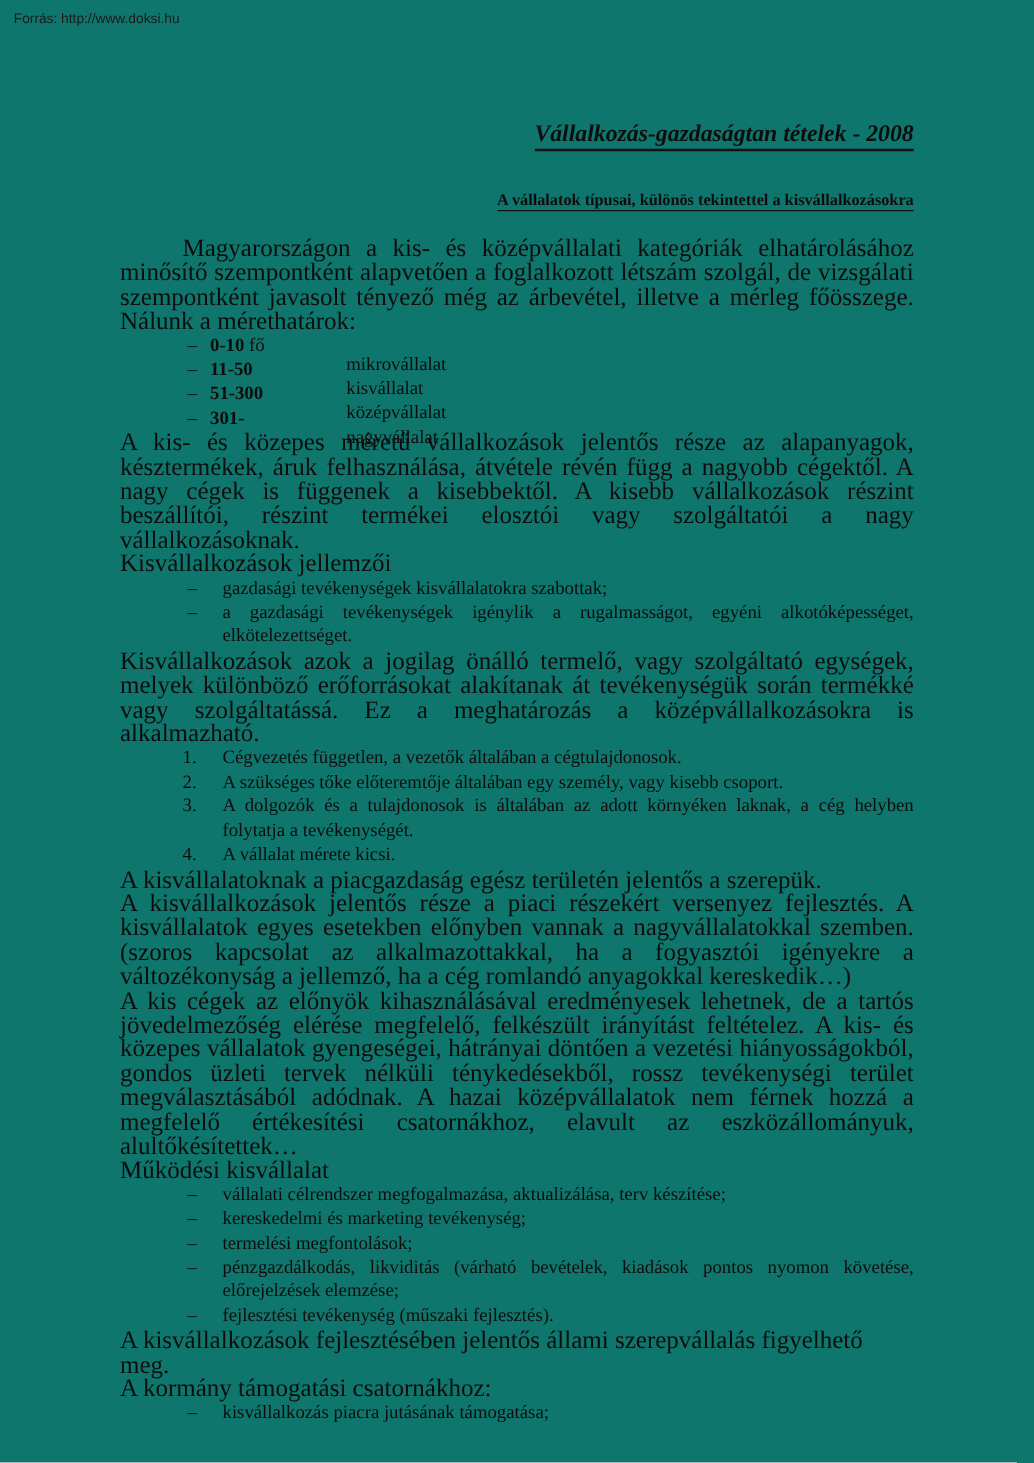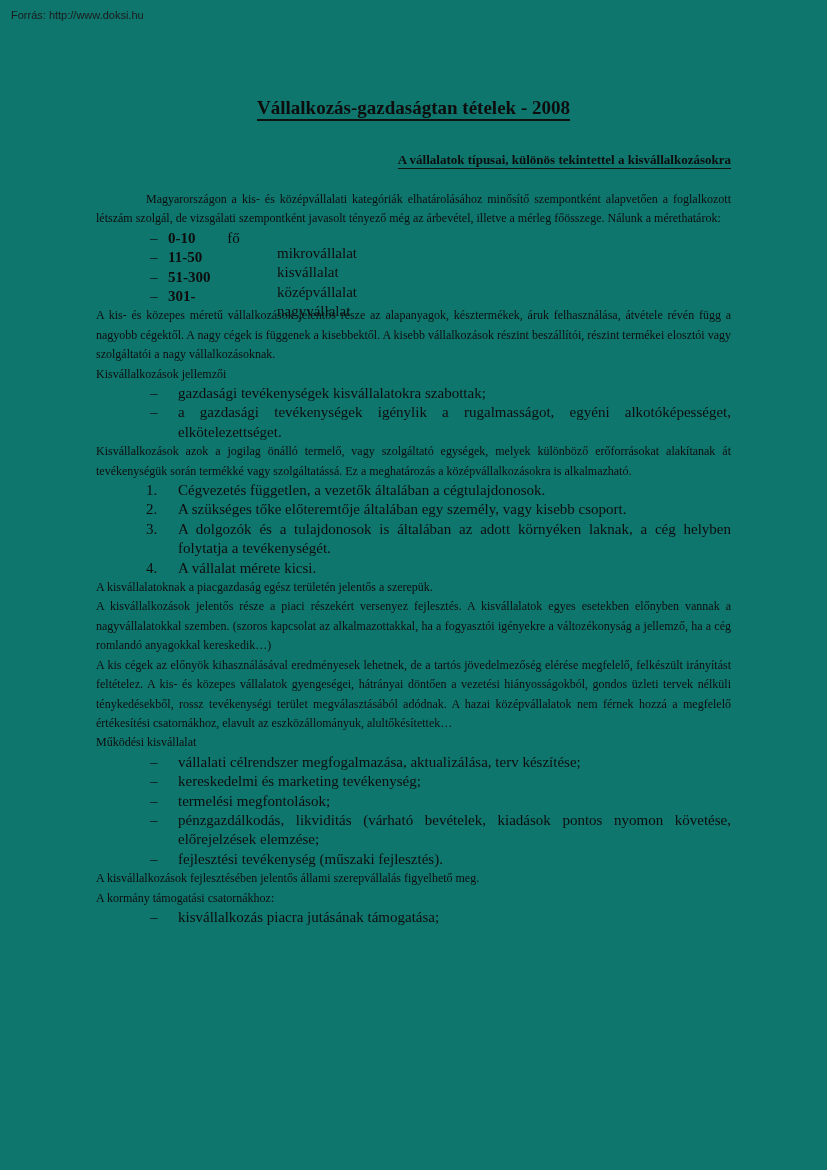--- a/index.html
+++ b/index.html
@@ -31,47 +31,48 @@
 
   
   .body-block {
     position: absolute;
     left: 96px;
     top: 96px;
     width: 635px;
   }
 
   .doc-title {
-    text-align: center;
+    text-align: right;
     font-size: 19px;
     font-weight: bold;
     line-height: 24px;
     margin: 0 0 0 0;
     letter-spacing: 0px;
+    font-style: italic;
   }
   .doc-title span {
     border-bottom: 2px solid #111;
     padding-bottom: 1px;
   }
 
   .doc-subtitle {
     text-align: right;
     font-size: 13px;
     font-weight: bold;
     line-height: 18px;
     margin: 31px 0 0 0;
   }
   .doc-subtitle span {
     border-bottom: 1.5px solid #111;
     padding-bottom: 1px;
   }
 
   p.para {
     margin: 0;
-    font-size: 12px;
+    font-size: 20px;
     line-height: 19.4px;
     text-align: justify;
     text-justify: inter-word;
     hyphens: none;
   }
   p.para.first {
     margin-top: 21px;
     text-indent: 50px;
   }
   p.para.flow {
@@ -123,21 +124,20 @@
   }
   ul.size-list > li .range {
     position: absolute;
     left: 72px;
     top: 0;
     font-weight: bold;
     white-space: nowrap;
   }
   ul.size-list > li .range .unit {
     font-weight: normal;
-    padding-left: 28px;
   }
   ul.size-list > li .kind {
     position: absolute;
     left: 149px;
     top: 15px;
     white-space: nowrap;
     margin-left: 32px;
   }
 
   

